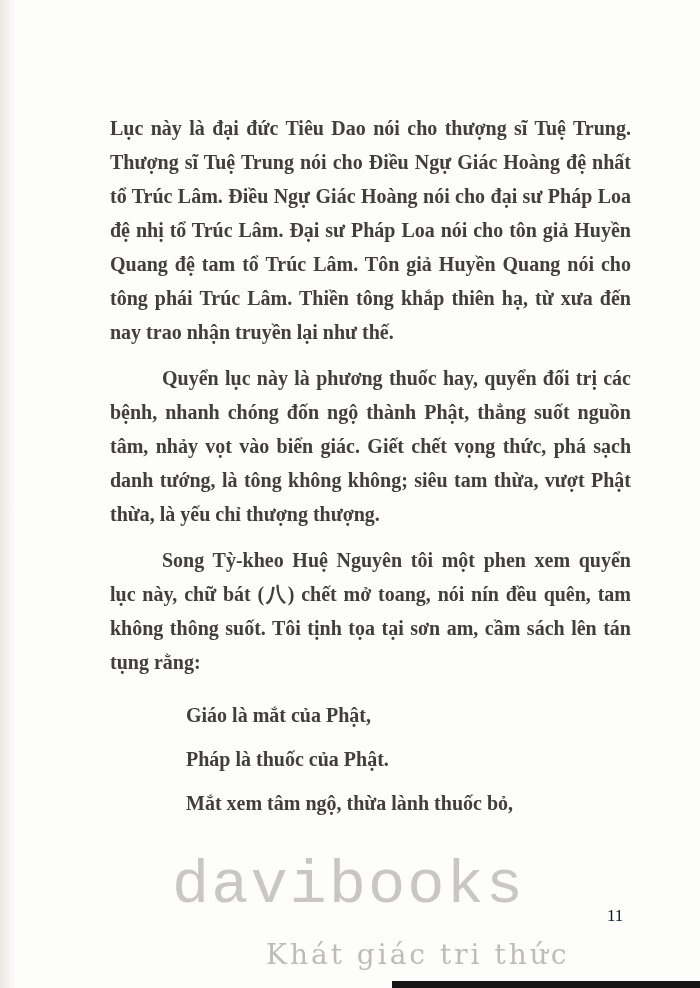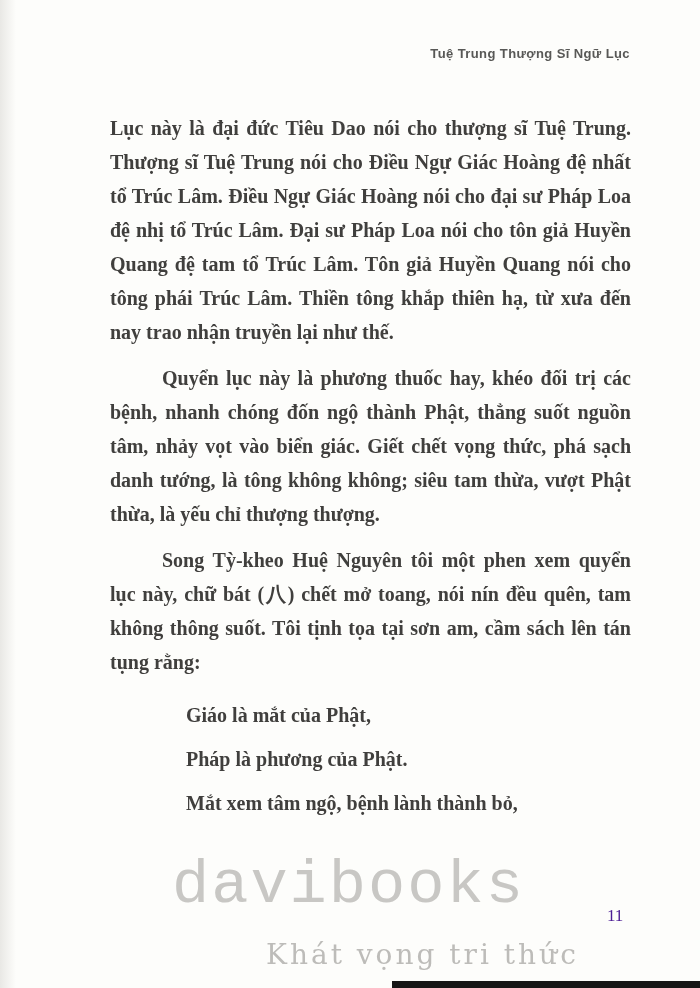--- a/index.html
+++ b/index.html
@@ -82,55 +82,54 @@
     font-size: 28px;
     color: #bdbcb9;
     letter-spacing: 3px;
   }
   .page-number {
     position: absolute;
     left: 607px;
     top: 906px;
     font-family: "Liberation Serif", serif;
     font-size: 17px;
-    color: #4c1d95;
+    color: #0f172a;
     z-index: 2;
     text-align: right;
   }
   .scan-edge-bar {
     position: absolute;
     left: 392px;
     right: 0;
     bottom: 0;
     height: 7px;
     background: #161616;
     z-index: 4;
   }
 </style>
 </head>
 <body>
 
 <div class="page">
 
-  <div class="running-head">Tuệ Trung Thượng Sĩ Ngữ Lục</div>
 
   <div class="watermark">
     <div class="watermark-brand">davibooks</div>
-    <div class="watermark-tagline">Khát vọng tri thức</div>
+    <div class="watermark-tagline">Khát giác tri thức</div>
   </div>
 
   <div class="text-block">
     <p class="para">Lục này là đại đức Tiêu Dao nói cho thượng sĩ Tuệ Trung. Thượng sĩ Tuệ Trung nói cho Điều Ngự Giác Hoàng đệ nhất tổ Trúc Lâm. Điều Ngự Giác Hoàng nói cho đại sư Pháp Loa đệ nhị tổ Trúc Lâm. Đại sư Pháp Loa nói cho tôn giả Huyền Quang đệ tam tổ Trúc Lâm. Tôn giả Huyền Quang nói cho tông phái Trúc Lâm. Thiền tông khắp thiên hạ, từ xưa đến nay trao nhận truyền lại như thế.</p>
-    <p class="para indent">Quyển lục này là phương thuốc hay, khéo đối trị các bệnh, nhanh chóng đốn ngộ thành Phật, thẳng suốt nguồn tâm, nhảy vọt vào biển giác. Giết chết vọng thức, phá sạch danh tướng, là tông không không; siêu tam thừa, vượt Phật thừa, là yếu chỉ thượng thượng.</p>
+    <p class="para indent">Quyển lục này là phương thuốc hay, quyển đối trị các bệnh, nhanh chóng đốn ngộ thành Phật, thẳng suốt nguồn tâm, nhảy vọt vào biển giác. Giết chết vọng thức, phá sạch danh tướng, là tông không không; siêu tam thừa, vượt Phật thừa, là yếu chỉ thượng thượng.</p>
     <p class="para indent">Song Tỳ-kheo Huệ Nguyên tôi một phen xem quyển lục này, chữ bát (八) chết mở toang, nói nín đều quên, tam không thông suốt. Tôi tịnh tọa tại sơn am, cầm sách lên tán tụng rằng:</p>
 
     <div class="verse">
       <p class="verse-line">Giáo là mắt của Phật,</p>
-      <p class="verse-line">Pháp là phương của Phật.</p>
-      <p class="verse-line">Mắt xem tâm ngộ, bệnh lành thành bỏ,</p>
+      <p class="verse-line">Pháp là thuốc của Phật.</p>
+      <p class="verse-line">Mắt xem tâm ngộ, thừa lành thuốc bỏ,</p>
     </div>
   </div>
 
   <div class="page-number">11</div>
 
   <div class="scan-edge-bar"></div>
 
 </div>
 
 </body></html>

